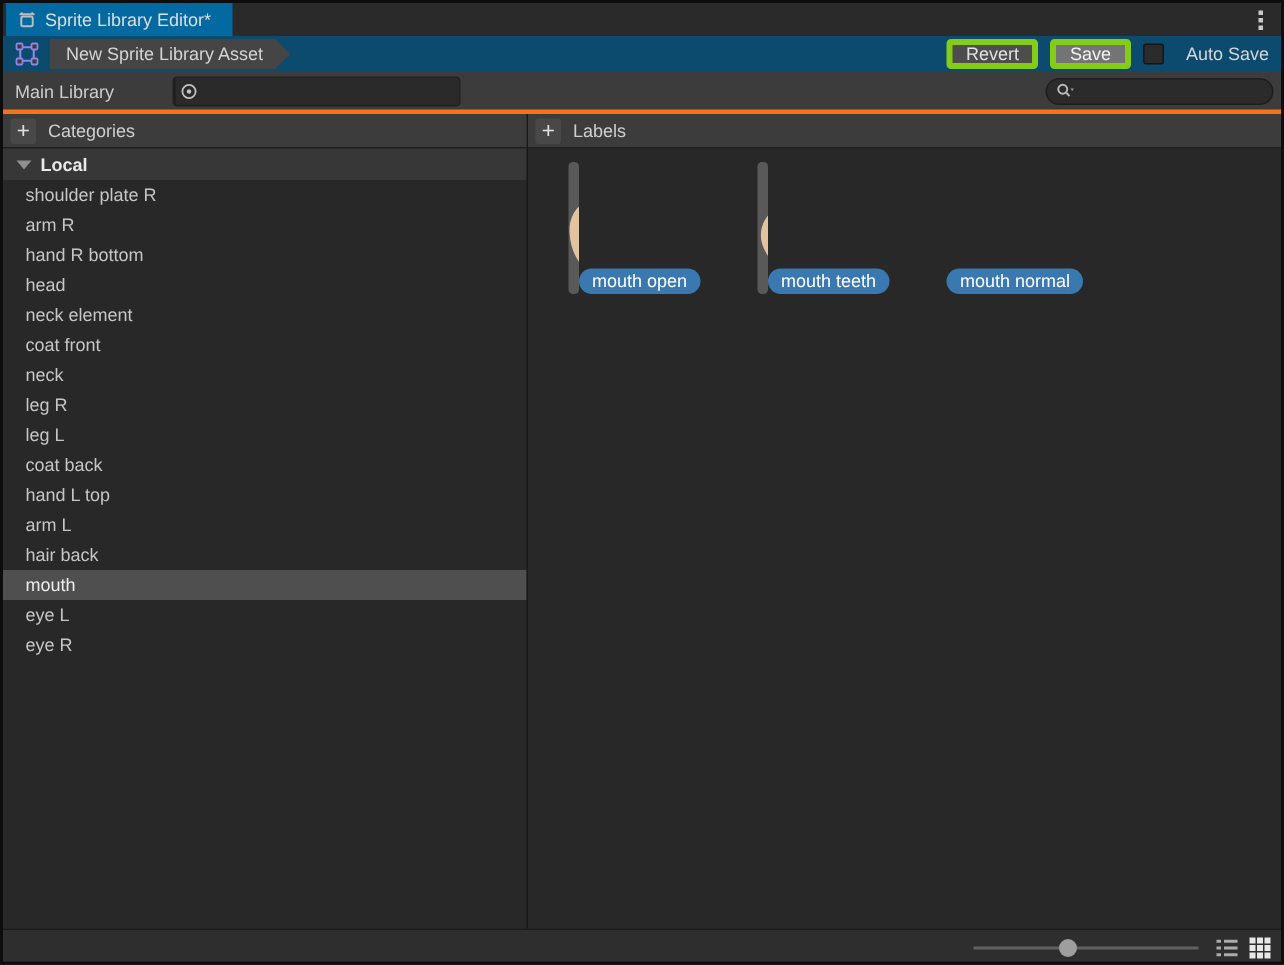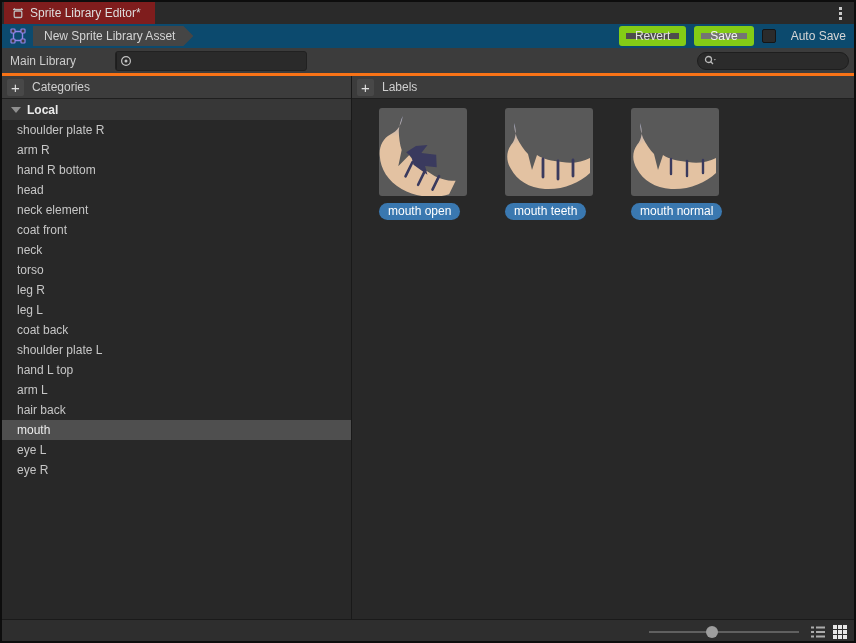--- a/index.html
+++ b/index.html
@@ -6,35 +6,35 @@
   html,body { background:#191919; }
   body { font-family:"Liberation Sans", sans-serif; font-size:12px; color:#c8c8c8; }
 
   .window {
     position:relative; width:856px; height:643px;
     background:#282828; border:2px solid #0d0d0d; overflow:hidden;
   }
 
   
   .tabstrip { height:22px; background:#2a2a2a; display:flex; align-items:stretch; position:relative; }
-  .tab { display:flex; align-items:center; gap:5px; background:#7f1d1d; padding:0 14px 0 7px; margin-left:2px; }
+  .tab { display:flex; align-items:center; gap:5px; background:#0369a1; padding:0 14px 0 7px; margin-left:2px; }
   .tab-label { color:#dedede; white-space:nowrap; }
   .kebab { position:absolute; right:6px; top:0; height:22px; width:16px; display:flex; flex-direction:column; justify-content:center; align-items:center; gap:2px; cursor:pointer; }
   .kebab i { width:3px; height:3px; background:#c9c9c9; border-radius:0; display:block; }
 
   
   .toolbar { height:24px; background:#0c4a6e; display:flex; align-items:center; position:relative; }
   .crumb-icon { margin-left:8px; display:flex; }
   .crumb {
     margin-left:7px; height:20px; display:flex; align-items:center;
     background:#454545; padding:0 18px 0 11px; color:#d4d4d4;
     clip-path:polygon(0 0, calc(100% - 10px) 0, 100% 50%, calc(100% - 10px) 100%, 0 100%);
   }
   .tb-right { position:absolute; right:8px; display:flex; align-items:center; gap:8px; }
-  .btn { height:20px; padding:0 9px; border:7px solid #84cc16; border-radius:3px; color:#e2e2e2; display:flex; align-items:center; cursor:pointer; }
+  .btn { height:20px; padding:0 9px; border:4px solid #84cc16; border-radius:3px; color:#e2e2e2; display:flex; align-items:center; cursor:pointer; }
   .btn-revert { background:#4d4d4d; }
   .btn-save { background:#747474; color:#f2f2f2; }
   .chk-wrap { display:flex; align-items:center; gap:15px; }
   .checkbox { width:14px; height:14px; background:#2b2b2b; border:1px solid #151515; border-radius:2px; cursor:pointer; }
 
   
   .mainlib { height:28px; background:#3c3c3c; display:flex; align-items:center; position:relative; border-bottom:3px solid #f97316; }
   .mainlib-label { margin-left:8px; width:105px; color:#cdcdcd; }
   .objfield { width:192px; height:20px; background:#2a2a2a; border:1px solid #212121; border-radius:3px; display:flex; align-items:center; cursor:pointer; overflow:hidden; }
   .objfield-main { flex:1; display:flex; align-items:center; gap:4px; padding:0 4px; min-width:0; }
@@ -54,21 +54,21 @@
   
   .cat-list { flex:1; overflow:hidden; }
   .group-row { height:21px; background:#373737; display:flex; align-items:center; gap:6px; padding-left:9px; cursor:pointer; }
   .group-row .tri { width:0; height:0; border-left:5px solid transparent; border-right:5px solid transparent; border-top:6px solid #8f8f8f; }
   .group-row .group-label { font-weight:bold; color:#eaeaea; }
   .cat-row { height:20px; line-height:20px; padding-left:15px; color:#c6c6c6; cursor:pointer; white-space:nowrap; }
   .cat-row.selected { background:#4f4f4f; color:#ececec; }
 
   
   .label-grid { flex:1; padding:9px 0 0 27px; display:flex; align-items:flex-start; gap:38px; }
-  .label-card { display:flex; flex-direction:column; align-items:flex-start; width:88px; cursor:pointer; }
+  .label-card { display:flex; flex-direction:row; align-items:flex-end; width:88px; cursor:pointer; }
   .thumb { width:88px; height:88px; background:#595959; border-radius:3px; overflow:hidden; }
   .pill { margin-top:7px; background:#3a78b0; color:#ffffff; border-radius:9px; padding:1px 9px 2px; white-space:nowrap; }
 
   
   .footer { height:24px; background:#2e2e2e; border-top:1px solid #1a1a1a; display:flex; align-items:center; justify-content:flex-end; padding-right:5px; gap:4px; }
   .slider { position:relative; width:150px; height:16px; margin-right:6px; cursor:pointer; }
   .slider .track { position:absolute; left:0; right:0; top:7px; height:2px; background:#606060; }
   .slider .knob { position:absolute; top:2px; width:12px; height:12px; border-radius:50%; background:#9e9e9e; }
   .viewbtn { width:18px; height:18px; display:flex; align-items:center; justify-content:center; cursor:pointer; border-radius:2px; }
 </style>
@@ -153,25 +153,23 @@
           <span class="group-label">Local</span>
         </div>
         <div id="cat-rows">
             <div class="cat-row">shoulder plate R</div>
             <div class="cat-row">arm R</div>
             <div class="cat-row">hand R bottom</div>
             <div class="cat-row">head</div>
             <div class="cat-row">neck element</div>
             <div class="cat-row">coat front</div>
             <div class="cat-row">neck</div>
-            <div class="cat-row">torso</div>
             <div class="cat-row">leg R</div>
             <div class="cat-row">leg L</div>
             <div class="cat-row">coat back</div>
-            <div class="cat-row">shoulder plate L</div>
             <div class="cat-row">hand L top</div>
             <div class="cat-row">arm L</div>
             <div class="cat-row">hair back</div>
             <div class="cat-row selected">mouth</div>
             <div class="cat-row">eye L</div>
             <div class="cat-row">eye R</div>
           </div>
       </div>
     </div>
 

